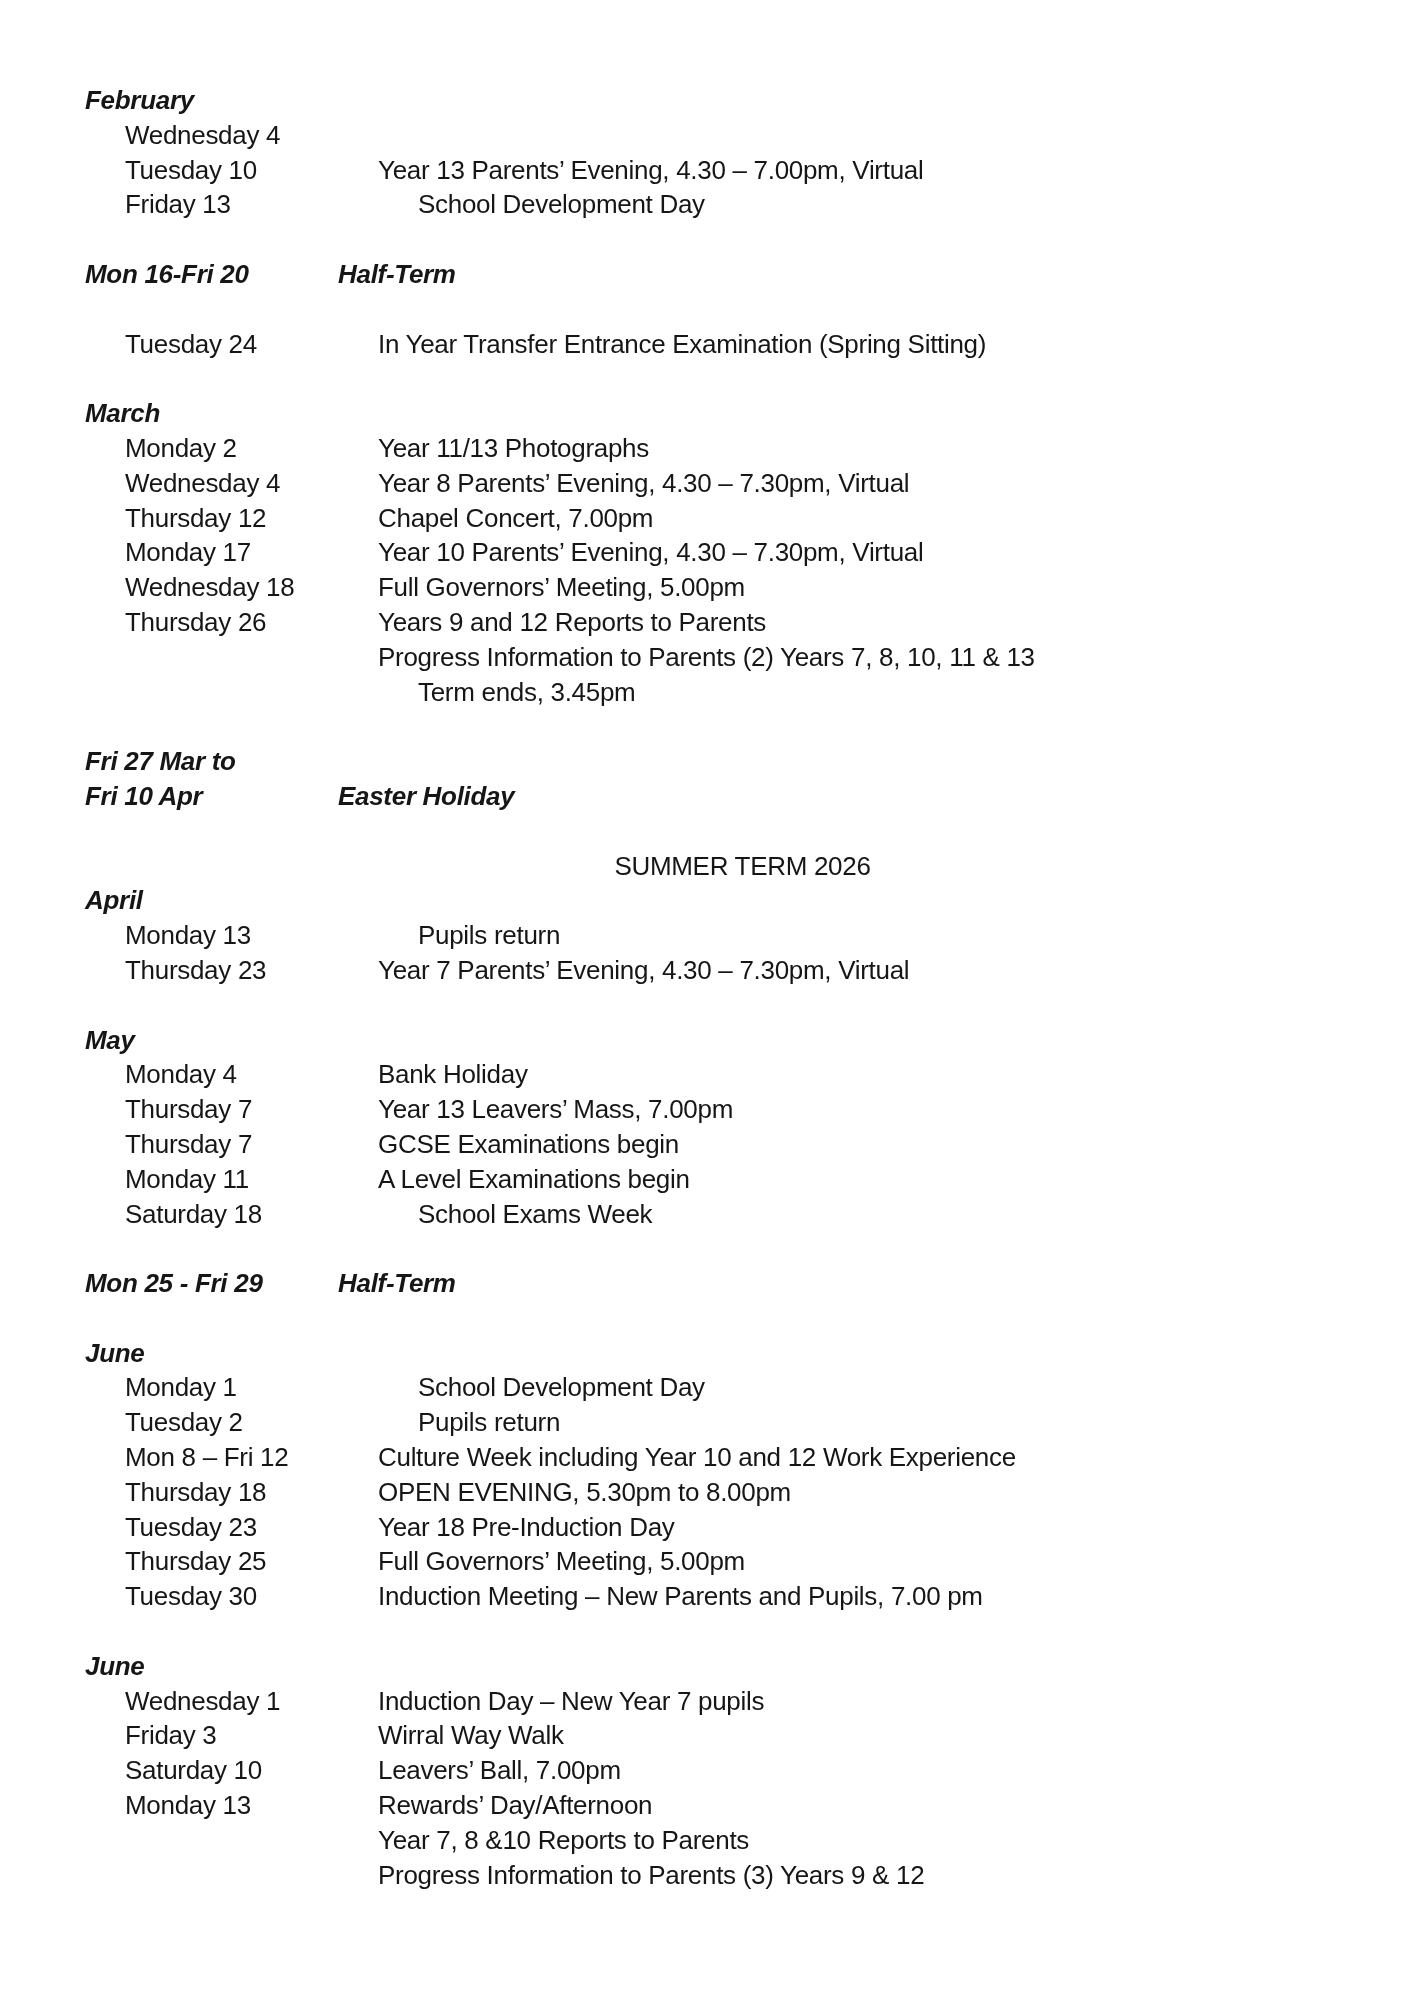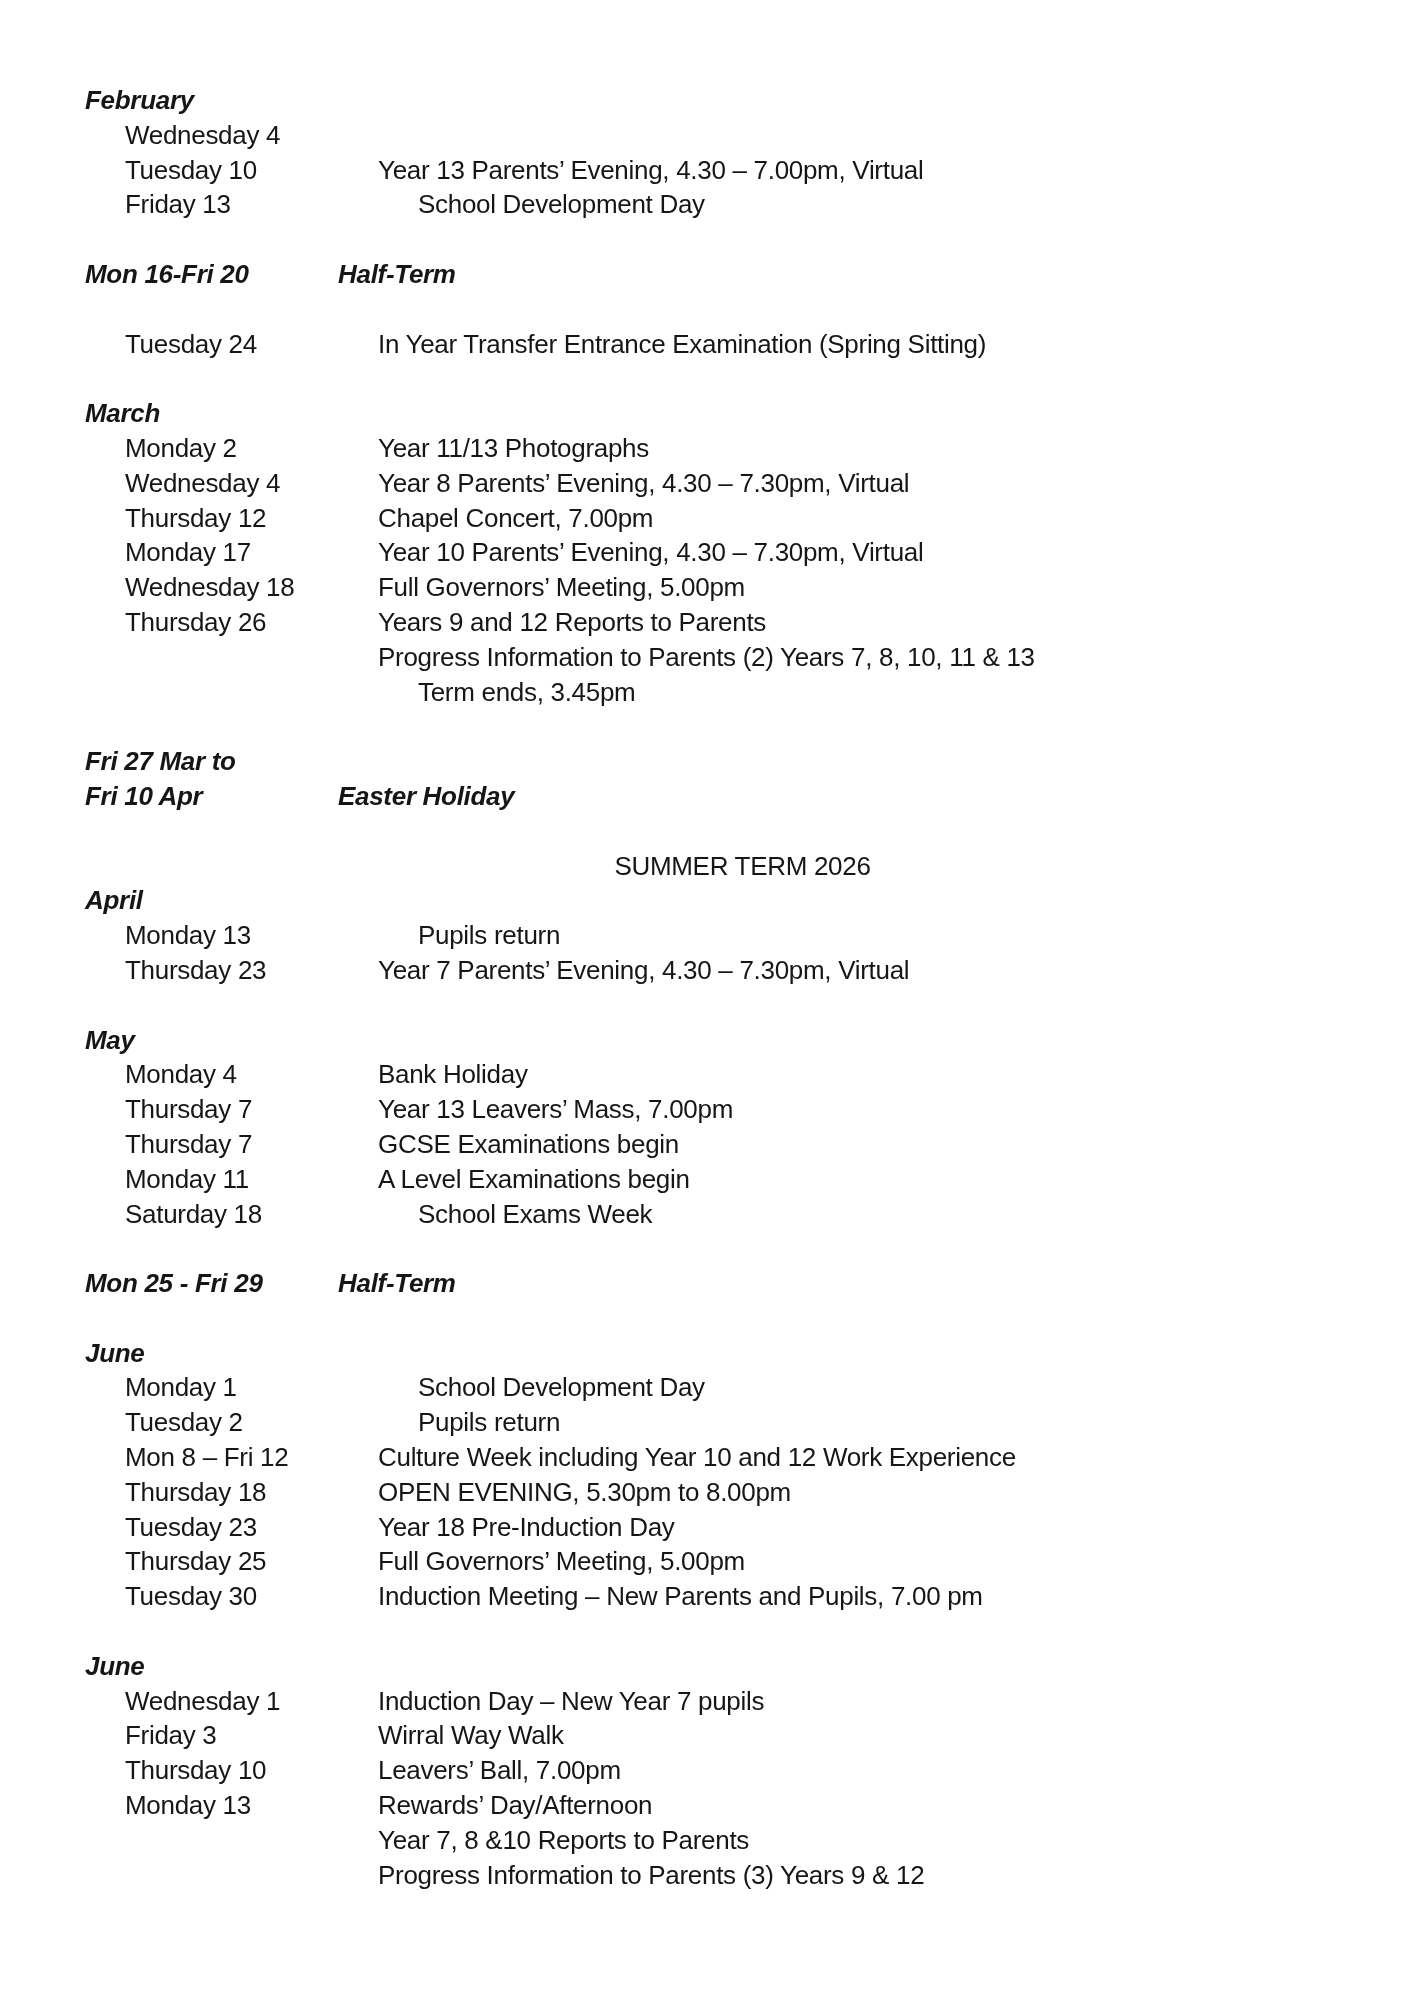--- a/index.html
+++ b/index.html
@@ -202,21 +202,21 @@
       </div>
       <div class="row">
         <span class="date b">Wednesday 1</span>
         <span class="event r">Induction Day – New Year 7 pupils</span>
       </div>
       <div class="row">
         <span class="date b">Friday 3</span>
         <span class="event r">Wirral Way Walk</span>
       </div>
       <div class="row">
-        <span class="date b">Thursday 10</span>
+        <span class="date b">Saturday 10</span>
         <span class="event r">Leavers’ Ball, 7.00pm</span>
       </div>
       <div class="row">
         <span class="date b">Monday 13</span>
         <span class="event r">Rewards’ Day/Afternoon</span>
       </div>
       <div class="row">
         <span class="date b"></span>
         <span class="event r">Year 7, 8 &amp;10 Reports to Parents</span>
       </div>

